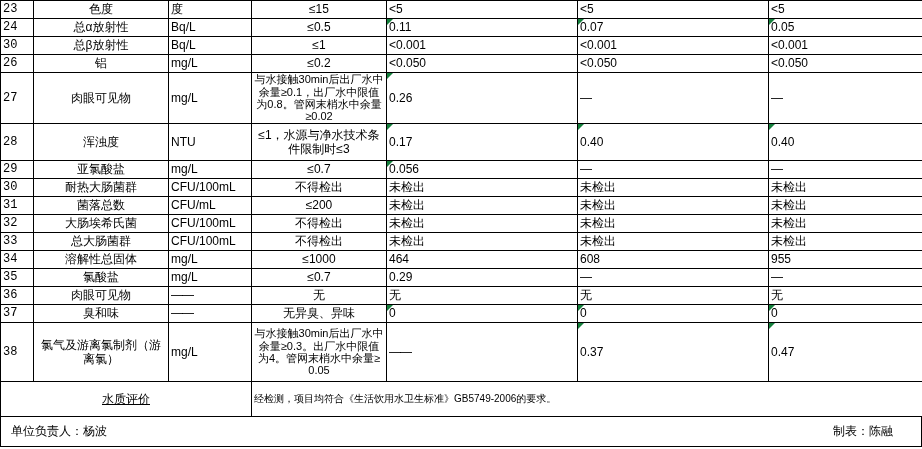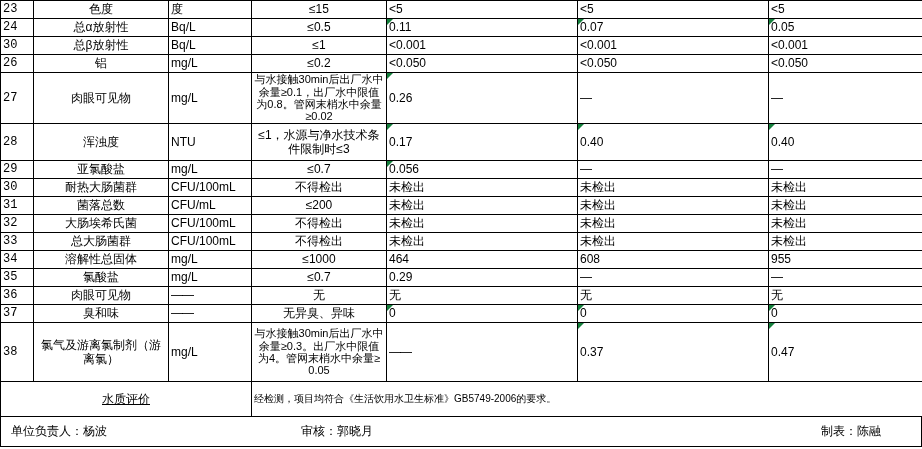--- a/index.html
+++ b/index.html
@@ -71,24 +71,25 @@
     padding-left: 4px;
   }
   .footer {
     border: 1px solid #000000;
     border-top: none;
     height: 30px;
     display: flex;
     align-items: center;
     font-size: 12px;
     box-sizing: border-box;
+    gap: 39px;
   }
   .footer .f1 { width: 290px; padding-left: 10px; }
   .footer .f2 { width: 330px; }
-  .footer .f3 { flex: 1; text-align: right; padding-right: 40px; }
+  .footer .f3 { flex: 1; text-align: right; padding-right: 28px; }
   .dash { letter-spacing: -1px; }
 </style>
 </head>
 <body>
 
 <div class="sheet">
   <table class="grid">
     <tbody>
 
       <tr class="r-norm">
@@ -258,16 +259,15 @@
       <tr>
         <td class="eval-label" colspan="3" style="height:34px;">水质评价</td>
         <td class="eval-text" colspan="4">经检测，项目均符合《生活饮用水卫生标准》GB5749-2006的要求。</td>
       </tr>
 
     </tbody>
   </table>
 
   <div class="footer">
     <div class="f1">单位负责人：杨波</div>
-    <div class="f2">审核：郭晓月</div>
     <div class="f3">制表：陈融</div>
   </div>
 </div>
 
 </body></html>

